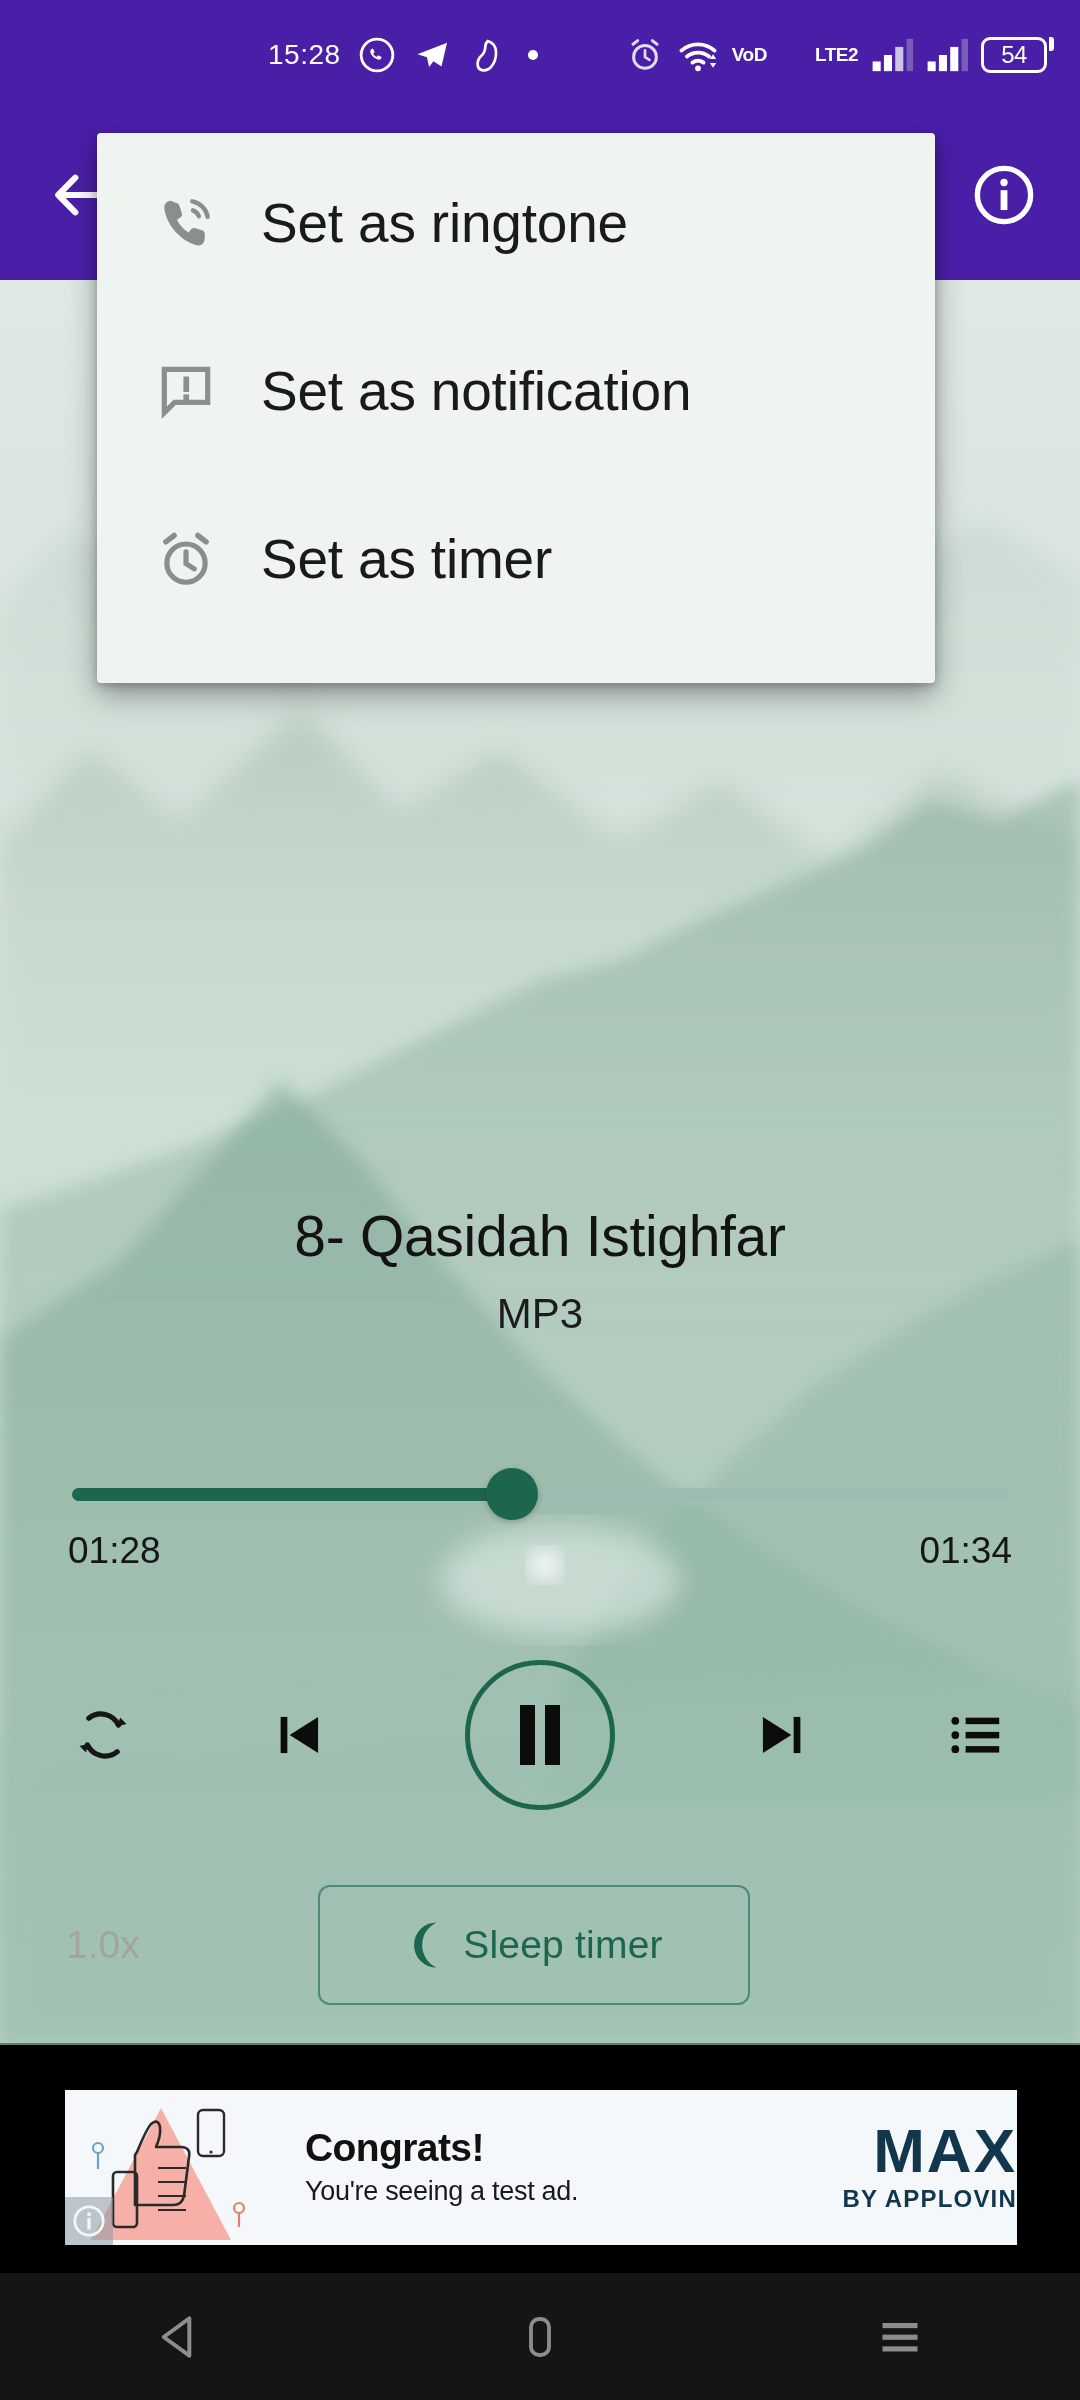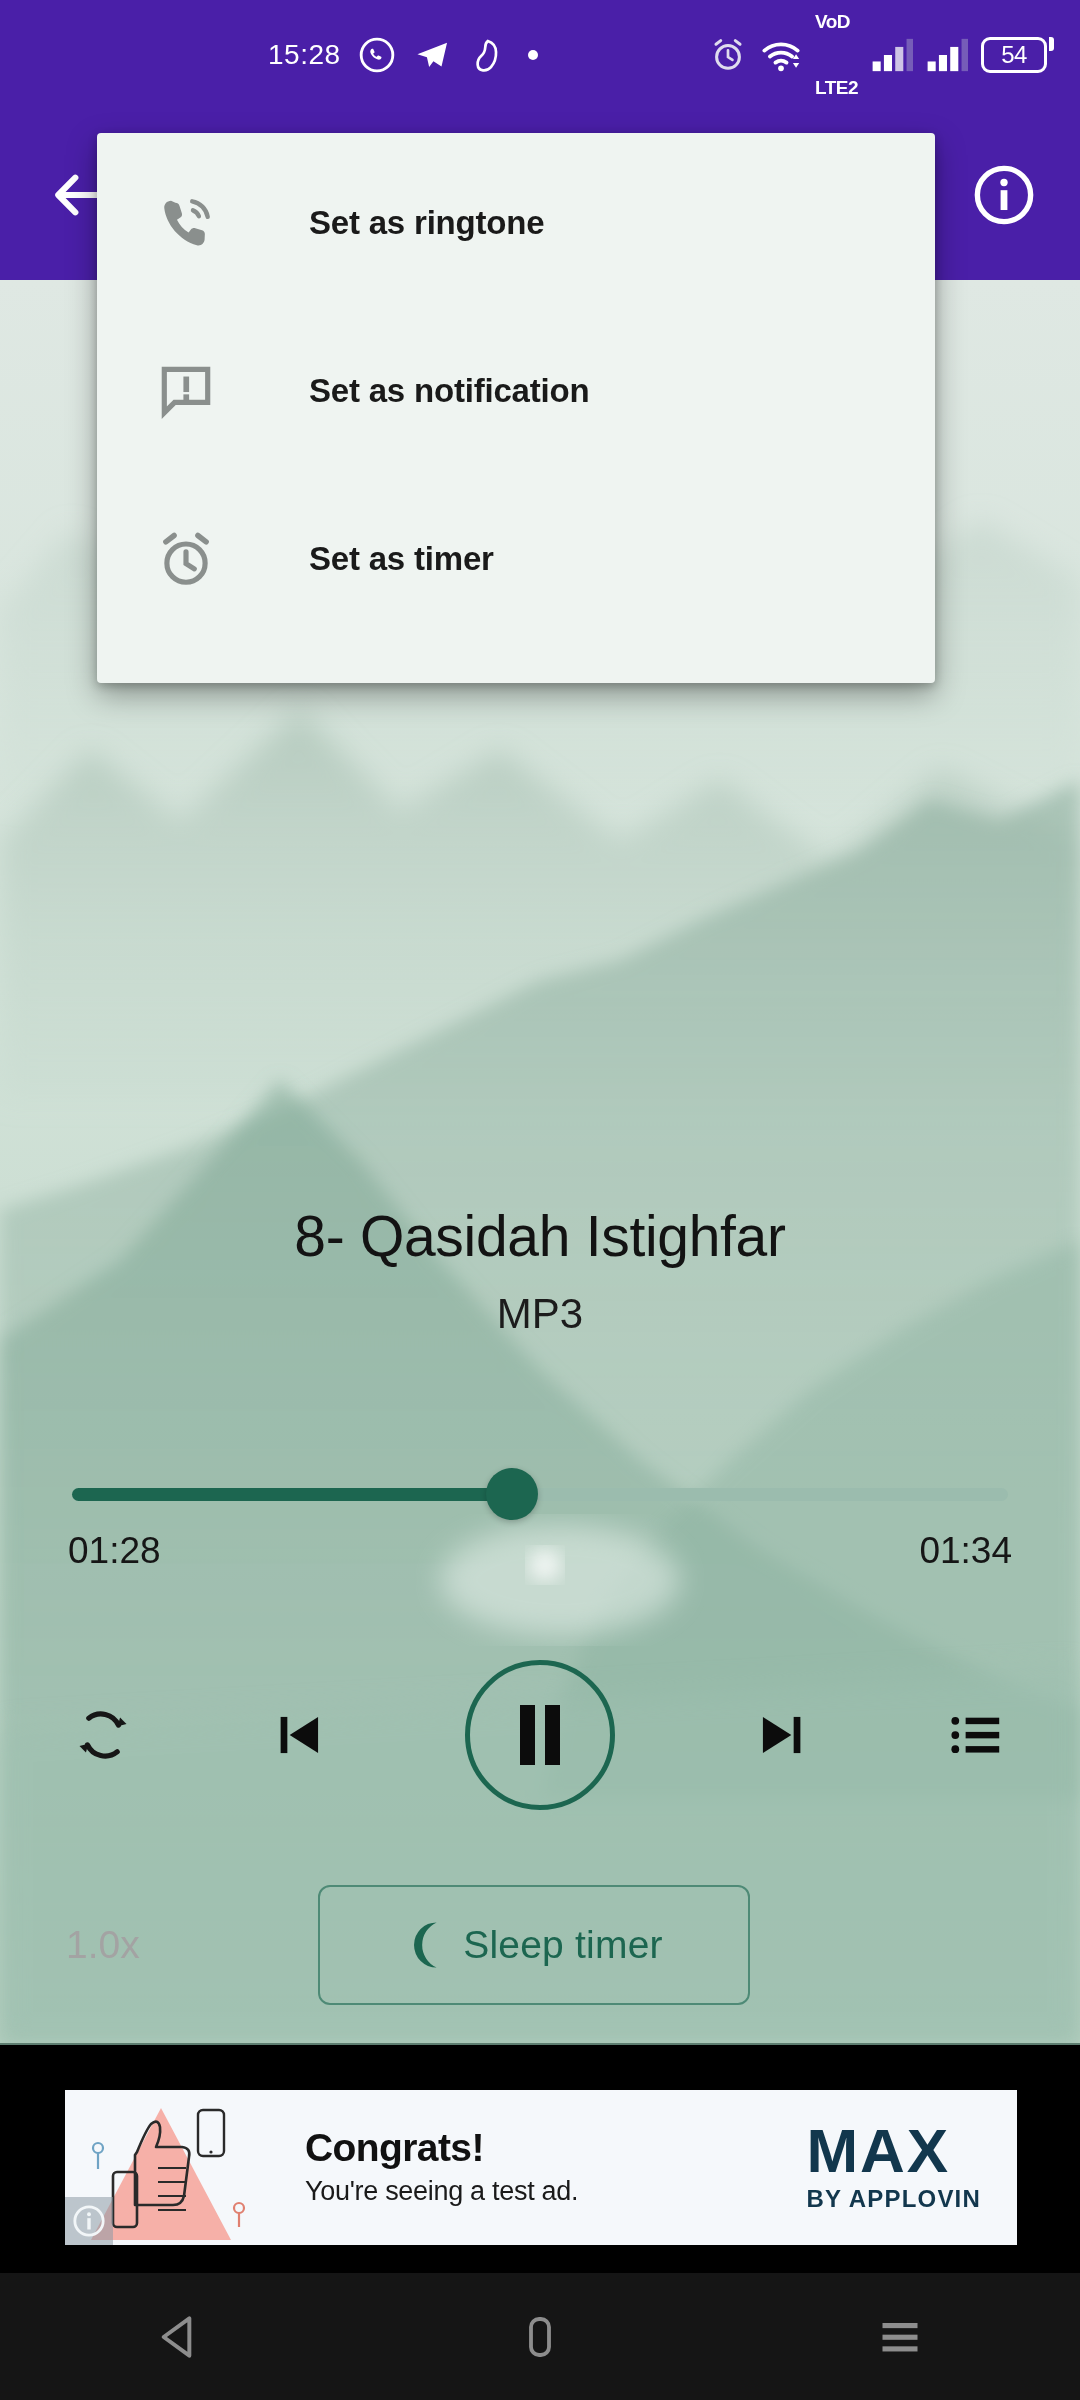--- a/index.html
+++ b/index.html
@@ -77,21 +77,21 @@
     letter-spacing: -0.5px;
   }
   .batt-cap {
     width: 5px; height: 14px;
     background: #ffffff;
     border-radius: 0 3px 3px 0;
     margin-left: 2px;
   }
   .volte {
     display: flex;
-    flex-direction: column;
+    flex-direction: row;
     align-items: flex-start;
     line-height: 0.95;
     color: #fff;
     font-size: 19px;
     font-weight: 700;
     font-family: "Liberation Sans", sans-serif;
     gap: 48px;
   }
   .volte span { display: block; letter-spacing: -0.5px; }
 
@@ -304,22 +304,21 @@
     letter-spacing: -0.6px;
     line-height: 1.05;
   }
   #ad-subtext {
     margin-top: 8px;
     font-size: 27px;
     color: #1a1a1a;
     letter-spacing: -0.3px;
   }
   #ad-brand {
-    padding-right: 36px;
-    text-align: left;
+    text-align: right;
     flex: none;
   }
   #ad-brand-name {
     font-size: 62px;
     font-weight: 700;
     color: #12374d;
     letter-spacing: 2px;
     line-height: 0.95;
   }
   #ad-brand-sub {
@@ -382,24 +381,24 @@
     width: 100%;
   }
   .menu-icon {
     width: 74px;
     display: flex;
     align-items: center;
     justify-content: flex-start;
     flex: none;
   }
   .menu-label {
-    margin-left: 80px;
-    font-size: 33px;
+    margin-left: 32px;
+    font-size: 55px;
     color: #1a1a1a;
-    font-weight: 700;
+    font-weight: 400;
     letter-spacing: -0.2px;
   }
 </style>
 </head>
 <body>
 
 <div id="screen">
 
   <div id="artwork">
     <svg width="1080" height="1765" viewBox="0 0 1080 1765" preserveAspectRatio="none">

